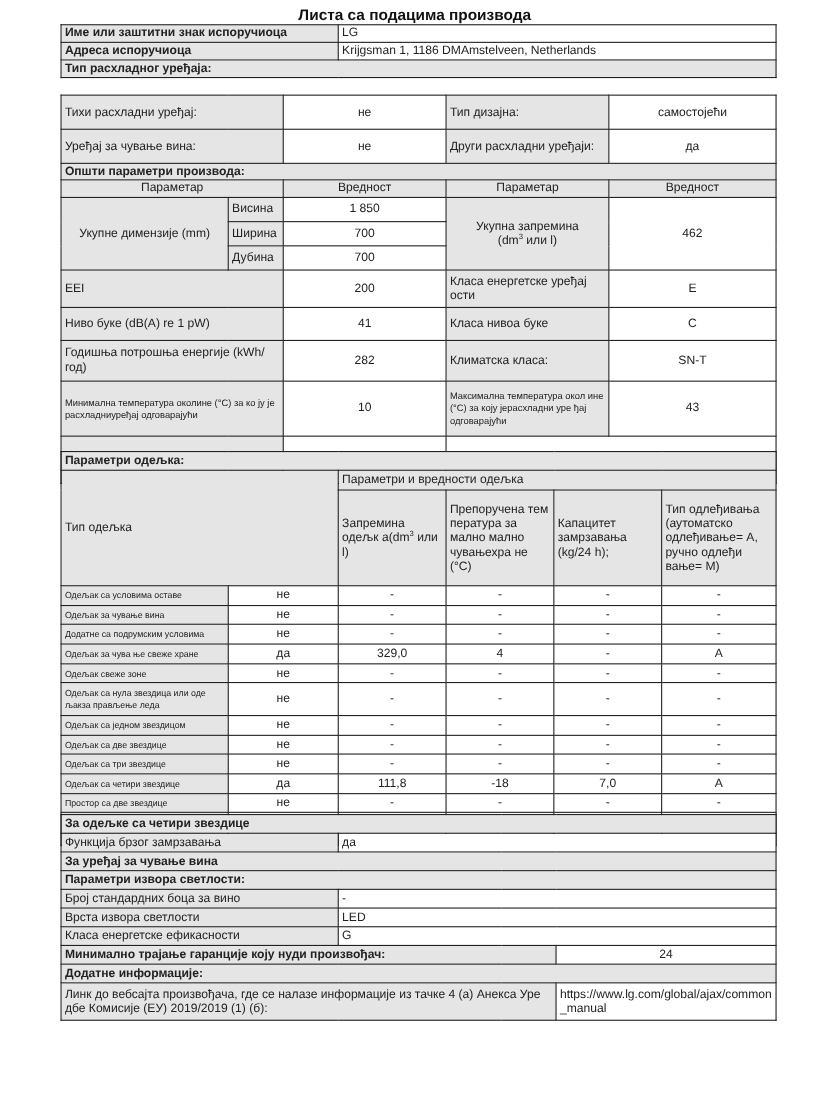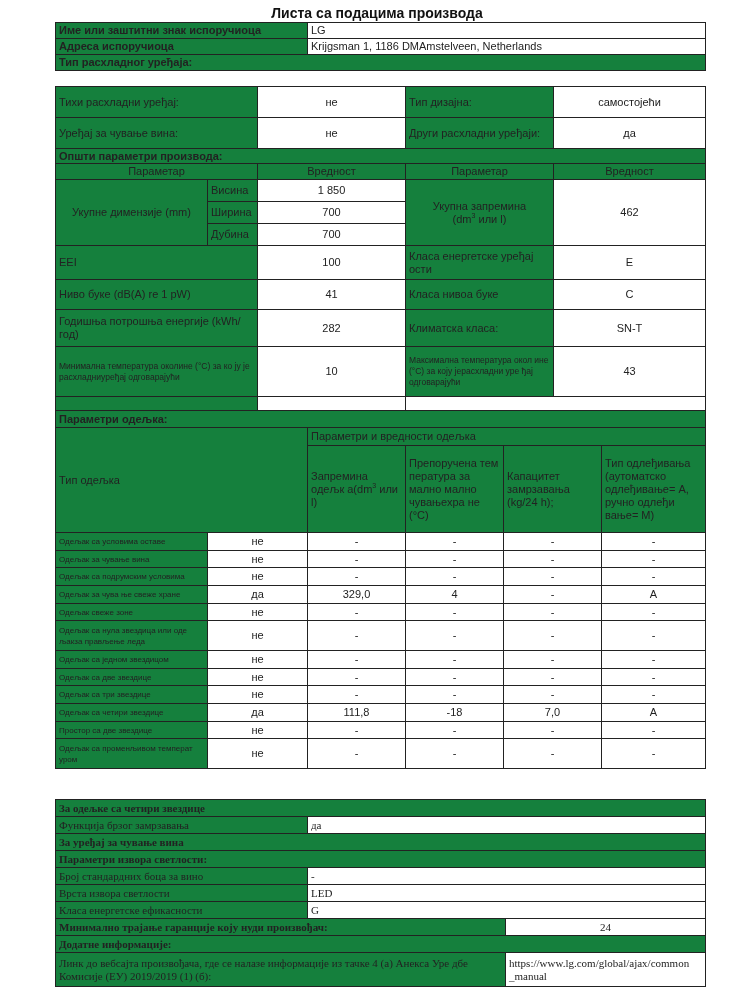--- a/index.html
+++ b/index.html
@@ -2,21 +2,21 @@
 <html><head>
 <meta charset="utf-8">
 <style>
   html, body { margin:0; padding:0; background:#ffffff; }
   body { width:754px; height:1000px; position:relative; overflow:hidden;
          font-family:"Liberation Sans", sans-serif; color:#222; }
   .page-title { position:absolute; left:0; width:754px; top:5px; text-align:center;
                 font-weight:bold; font-size:14px; color:#111; }
   table { border-collapse:collapse; position:absolute; left:55px; width:650px; table-layout:fixed; }
   td { border:1px solid #222; padding:0 3px; font-size:11px; line-height:13px; overflow:hidden; vertical-align:middle; }
-  .g { background:#15803d; }
+  .g { background:#e5e5e5; }
   .w { background:#ffffff; }
   .b { font-weight:bold; }
   .c { text-align:center; }
   .small { font-size:8.5px; line-height:11px; }
   .tiny { font-size:8px; line-height:11px; }
   sup { font-size:7px; line-height:0; }
 </style>
 </head>
 <body>
 
@@ -85,21 +85,21 @@
   <tr style="height:22px">
     <td class="g">Ширина</td>
     <td class="w c">700</td>
   </tr>
   <tr style="height:22px">
     <td class="g">Дубина</td>
     <td class="w c">700</td>
   </tr>
   <tr style="height:34px">
     <td class="g" colspan="2">EEI</td>
-    <td class="w c">100</td>
+    <td class="w c">200</td>
     <td class="g">Класа енергетске уређај ости</td>
     <td class="w c">E</td>
   </tr>
   <tr style="height:30px">
     <td class="g" colspan="2">Ниво буке (dB(A) re 1 pW)</td>
     <td class="w c">41</td>
     <td class="g">Класа нивоа буке</td>
     <td class="w c">C</td>
   </tr>
   <tr style="height:37px">
@@ -155,21 +155,21 @@
   </tr>
   <tr style="height:17px">
     <td class="g tiny">Одељак за чување вина</td>
     <td class="w c">не</td>
     <td class="w c">-</td>
     <td class="w c">-</td>
     <td class="w c">-</td>
     <td class="w c">-</td>
   </tr>
   <tr style="height:18px">
-    <td class="g tiny">Одељак са подрумским условима</td>
+    <td class="g tiny">Додатне са подрумским условима</td>
     <td class="w c">не</td>
     <td class="w c">-</td>
     <td class="w c">-</td>
     <td class="w c">-</td>
     <td class="w c">-</td>
   </tr>
   <tr style="height:18px">
     <td class="g tiny">Одељак за чува ње свеже хране</td>
     <td class="w c">да</td>
     <td class="w c">329,0</td>
@@ -237,21 +237,21 @@
     <td class="g tiny">Одељак са променљивом температ уром</td>
     <td class="w c">не</td>
     <td class="w c">-</td>
     <td class="w c">-</td>
     <td class="w c">-</td>
     <td class="w c">-</td>
   </tr>
 </tbody>
   </table>
 
-<table style="top:799px;font-family:Liberation Serif, serif;">
+<table style="top:740px;">
   <colgroup>
     <col style="width:252px">
       <col style="width:148px">
       <col style="width:50px">
       <col style="width:200px">
   </colgroup>
   <tbody>
       <tr style="height:17px">
     <td class="g b" colspan="4">За одељке са четири звездице</td>
   </tr>

